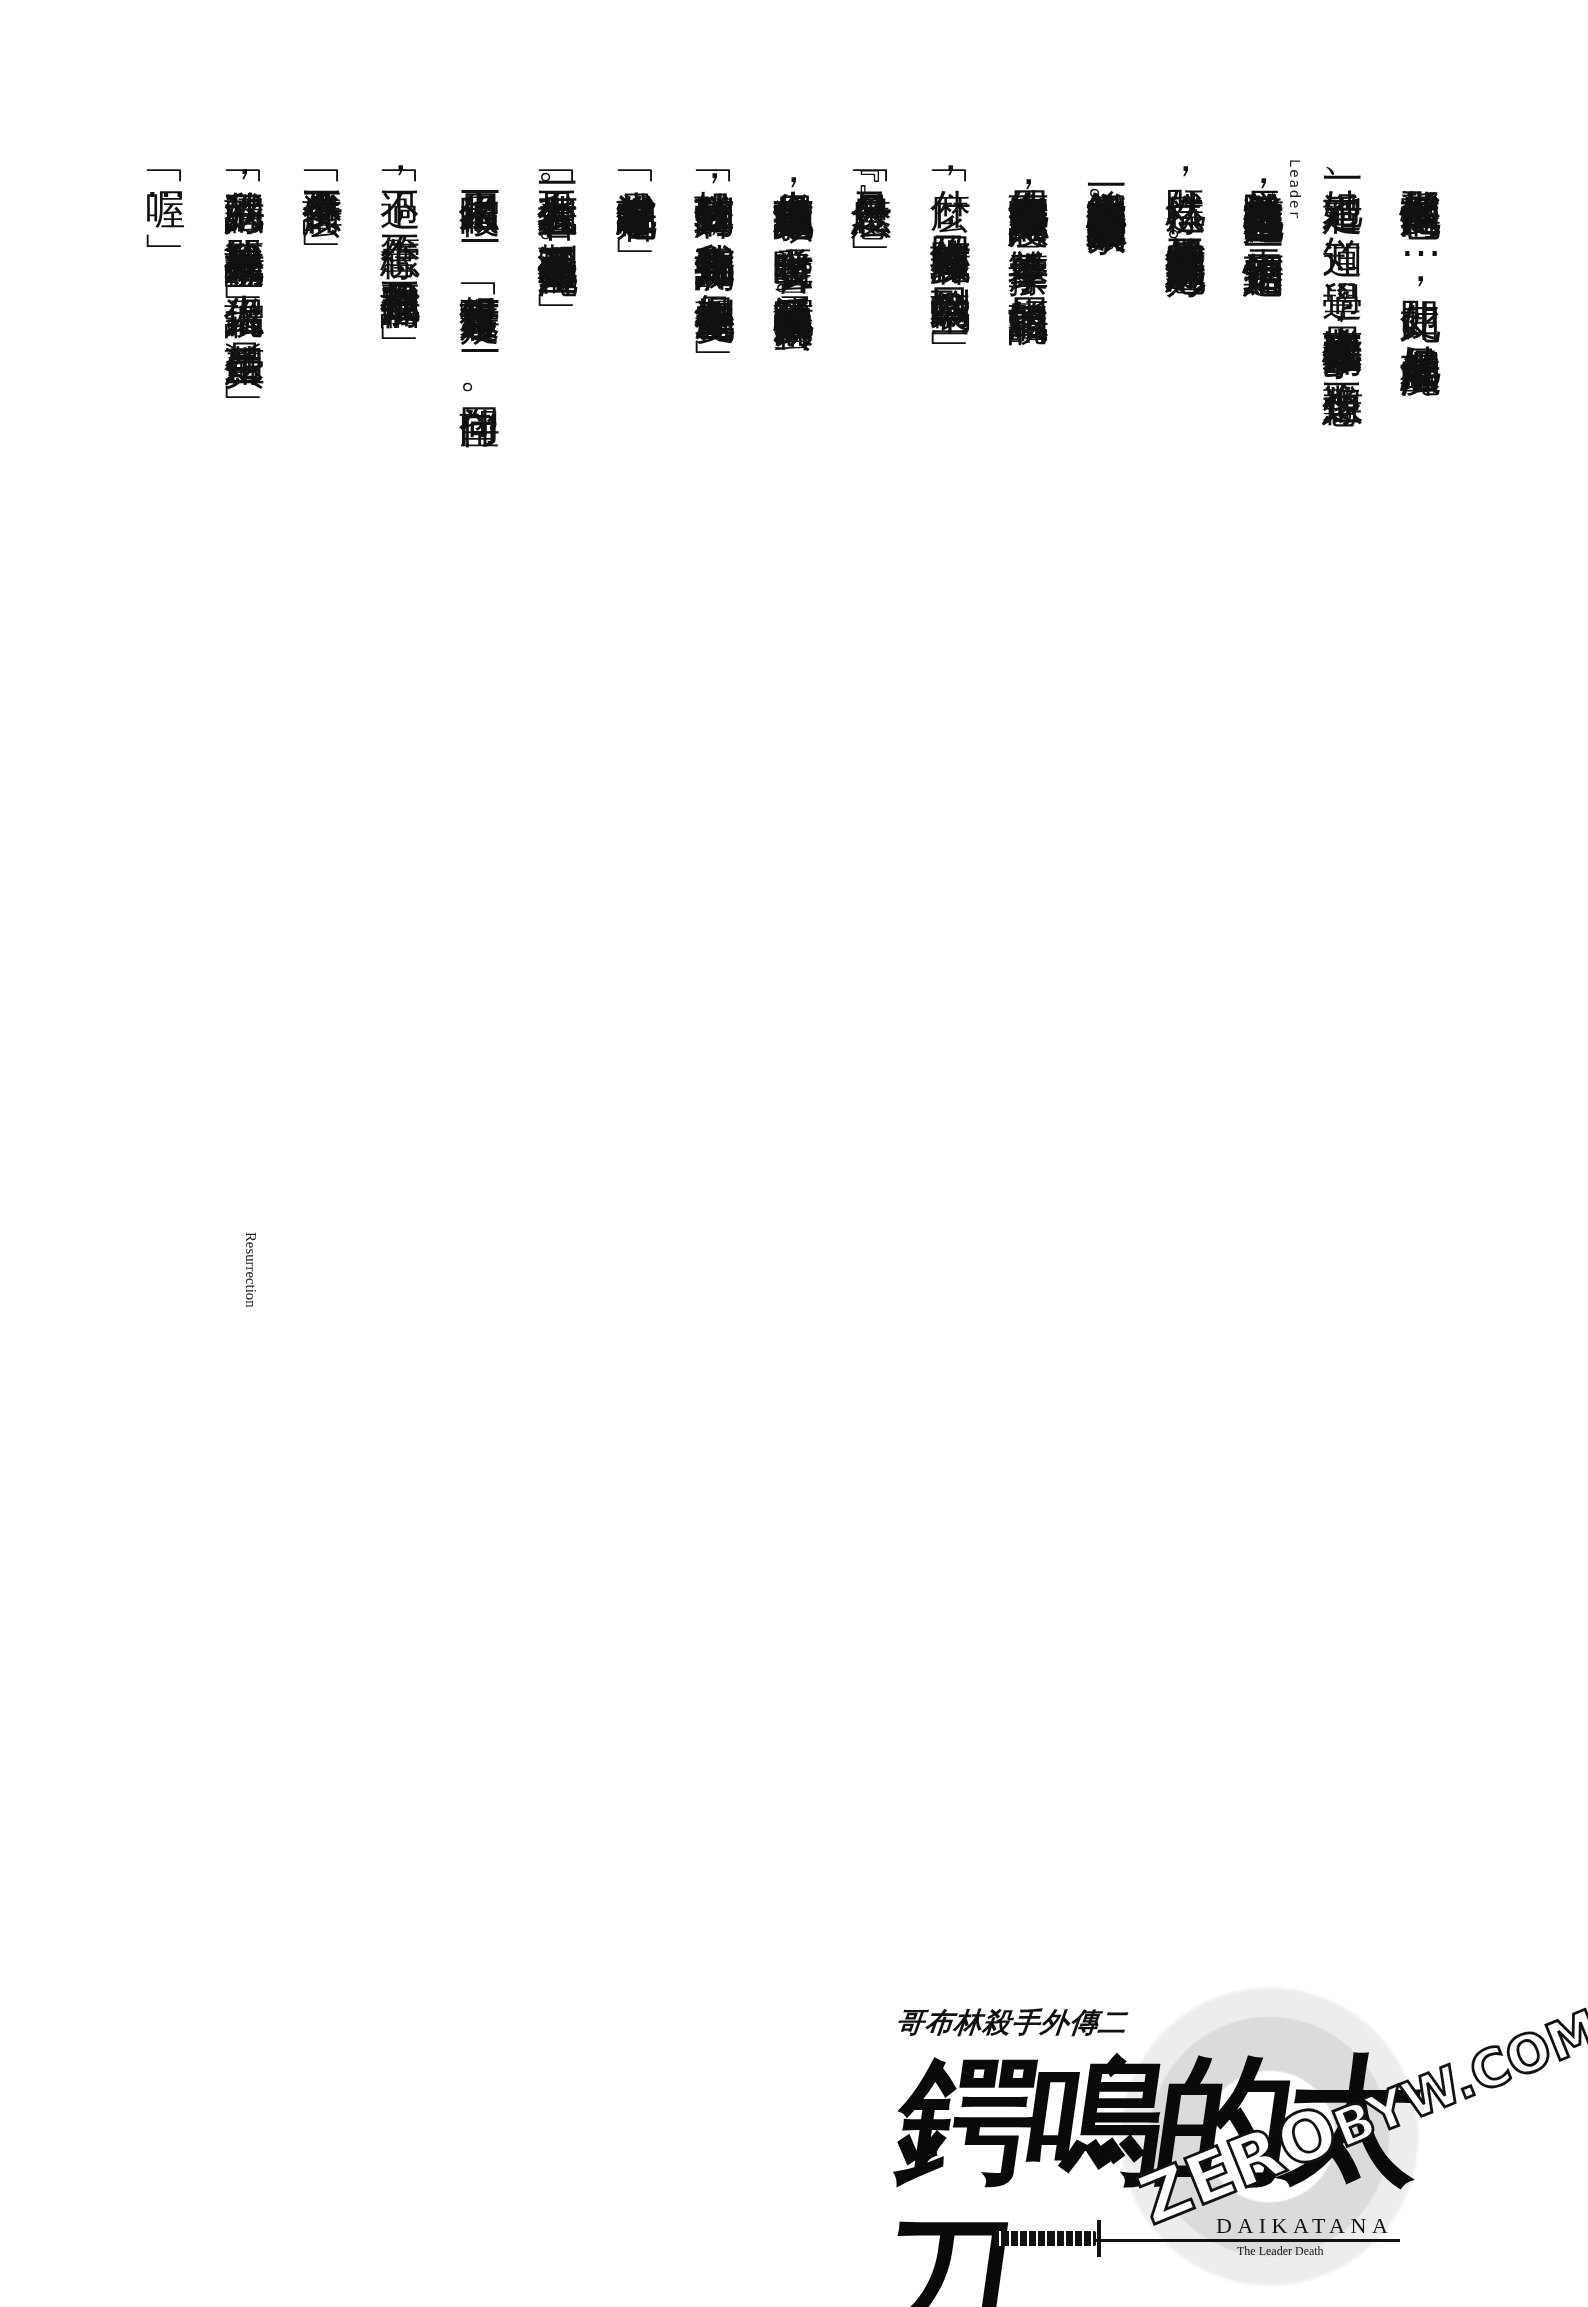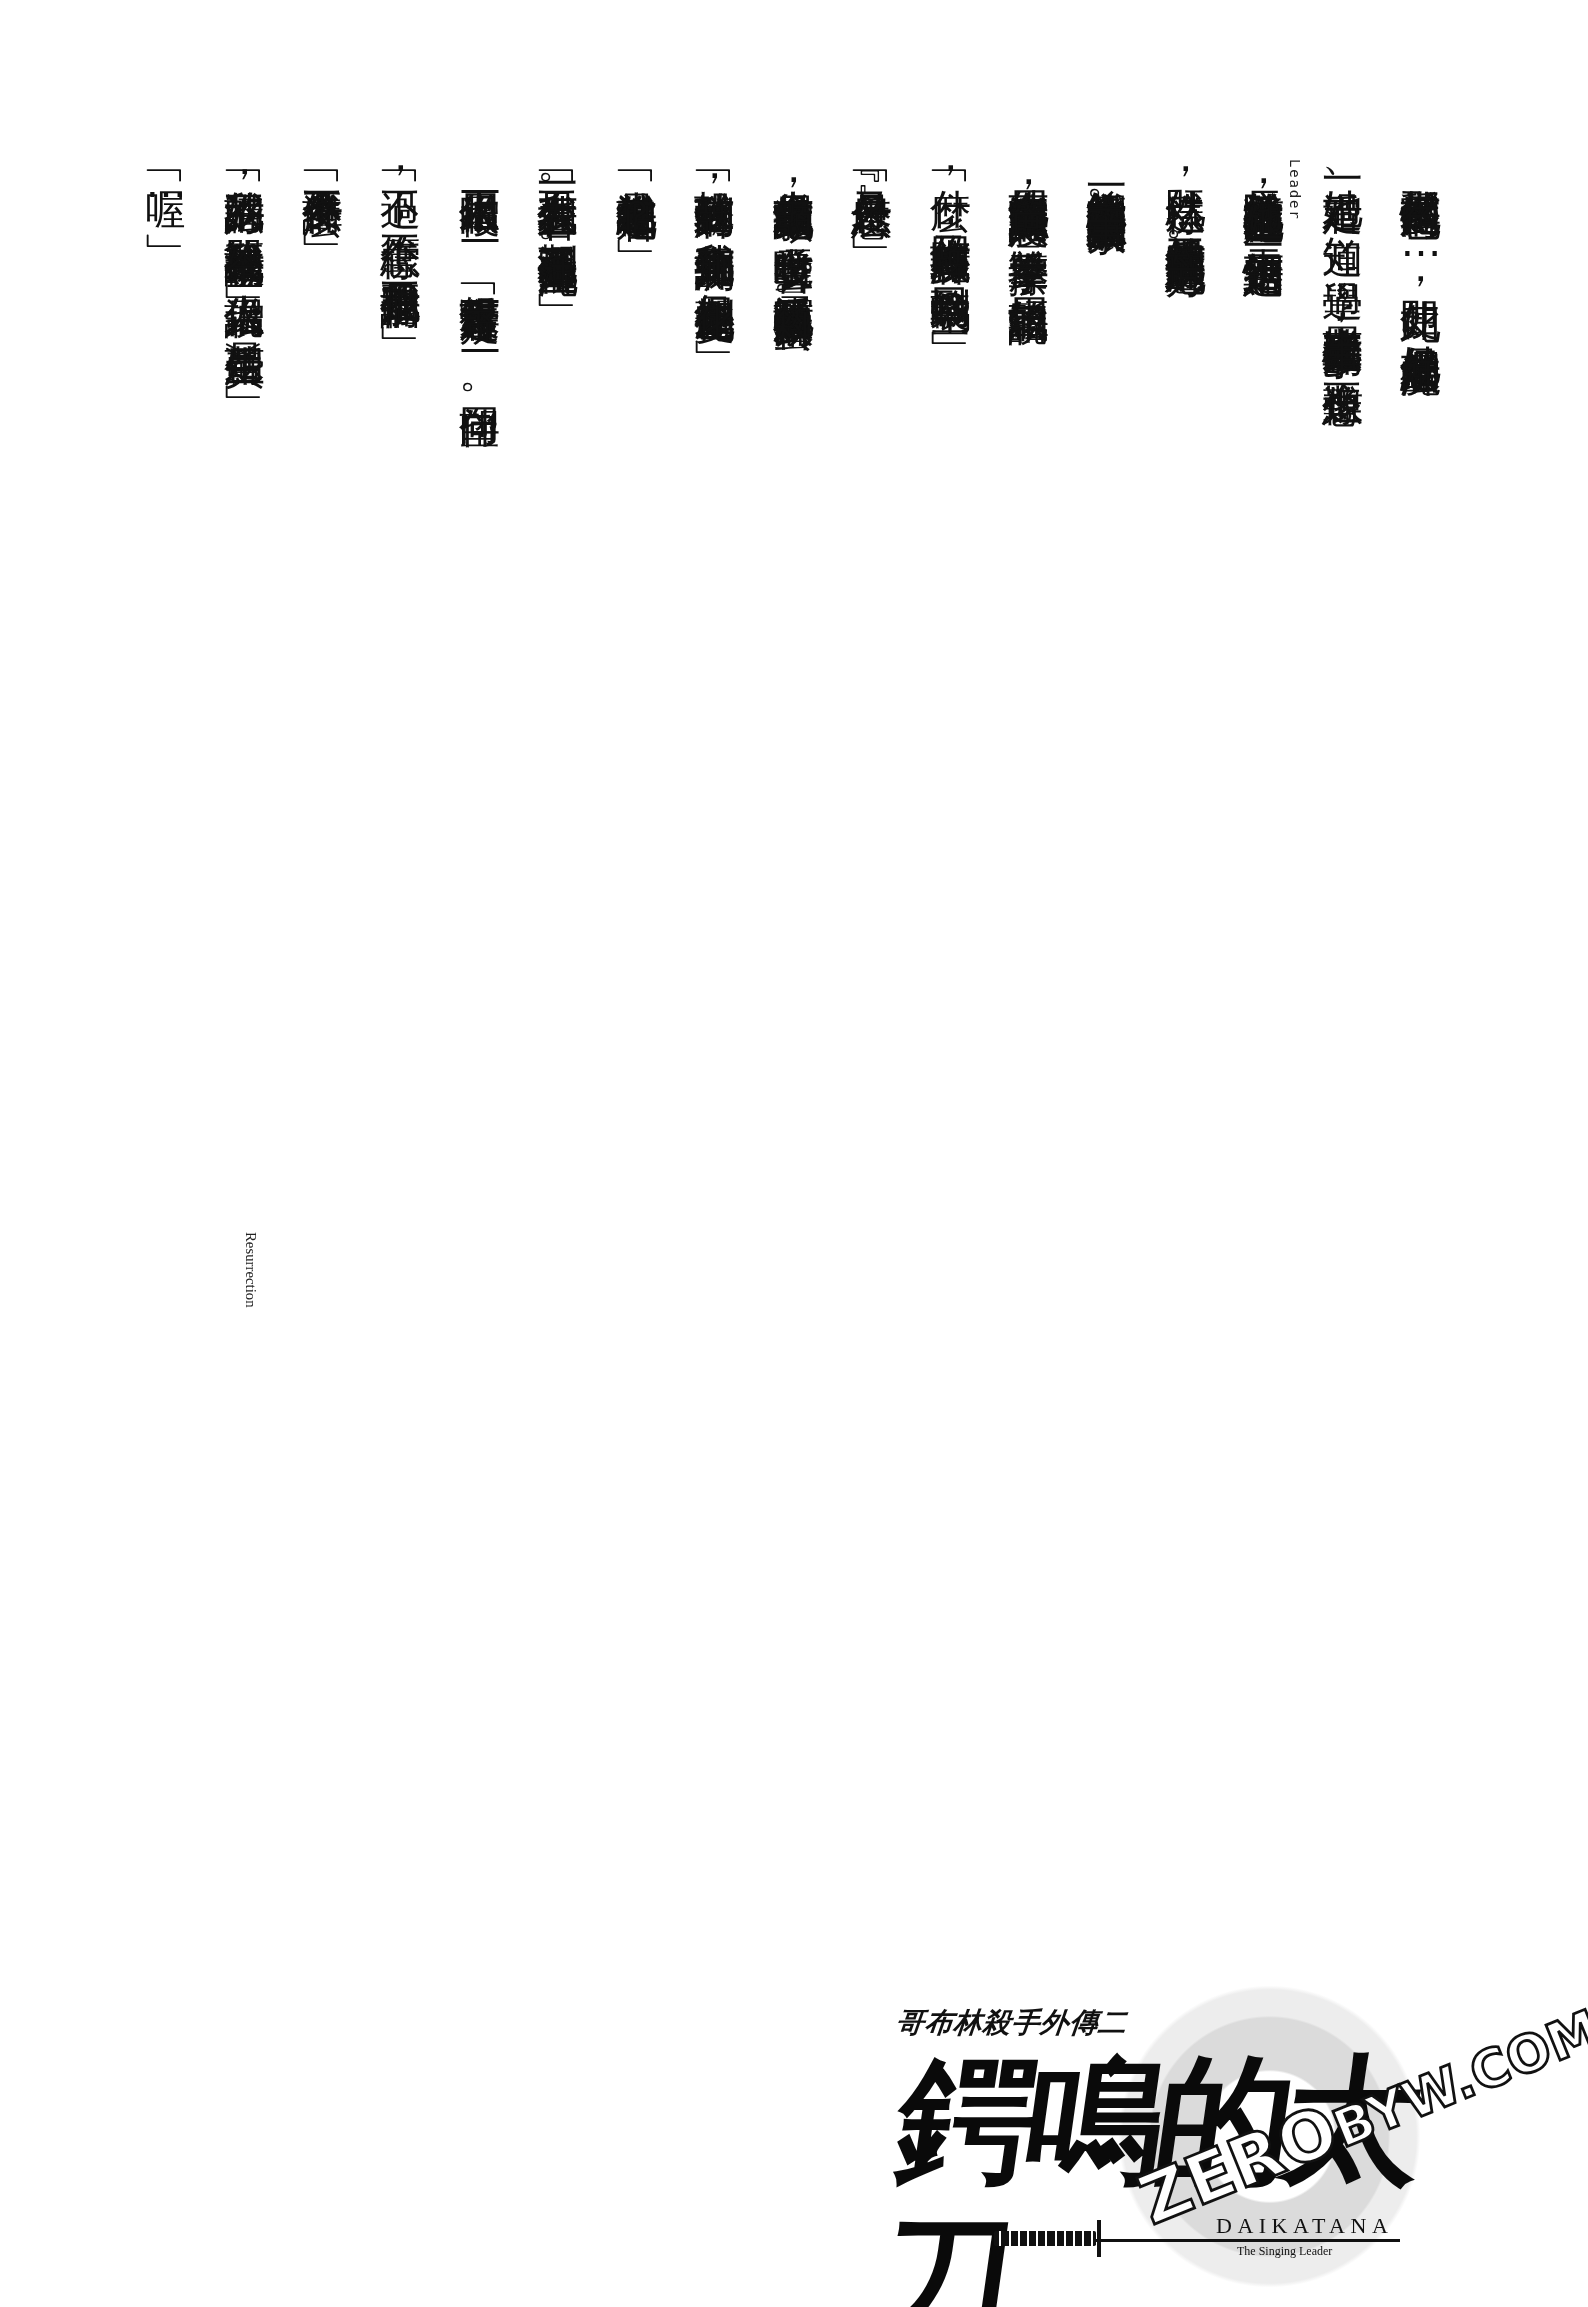--- a/index.html
+++ b/index.html
@@ -64,18 +64,18 @@
   <div class="col" style="left:143px">「喔…」</div>
 
   <div class="logo">
     <div class="swirl"></div>
     <div class="subtitle">哥布林殺手外傳二</div>
     <div class="maintitle">鍔鳴的太刀</div>
     <div class="sword"></div>
     <div class="hilt"></div>
     <div class="guard"></div>
     <div class="daikatana">DAIKATANA</div>
-    <div class="singing">The Singing Leader</div>
+    <div class="singing">The Leader Death</div>
   </div>
 
   <div class="watermark"><span>ZERO</span><span class="sm">BYW.COM</span></div>
 </div>
 
 
 </body></html>

